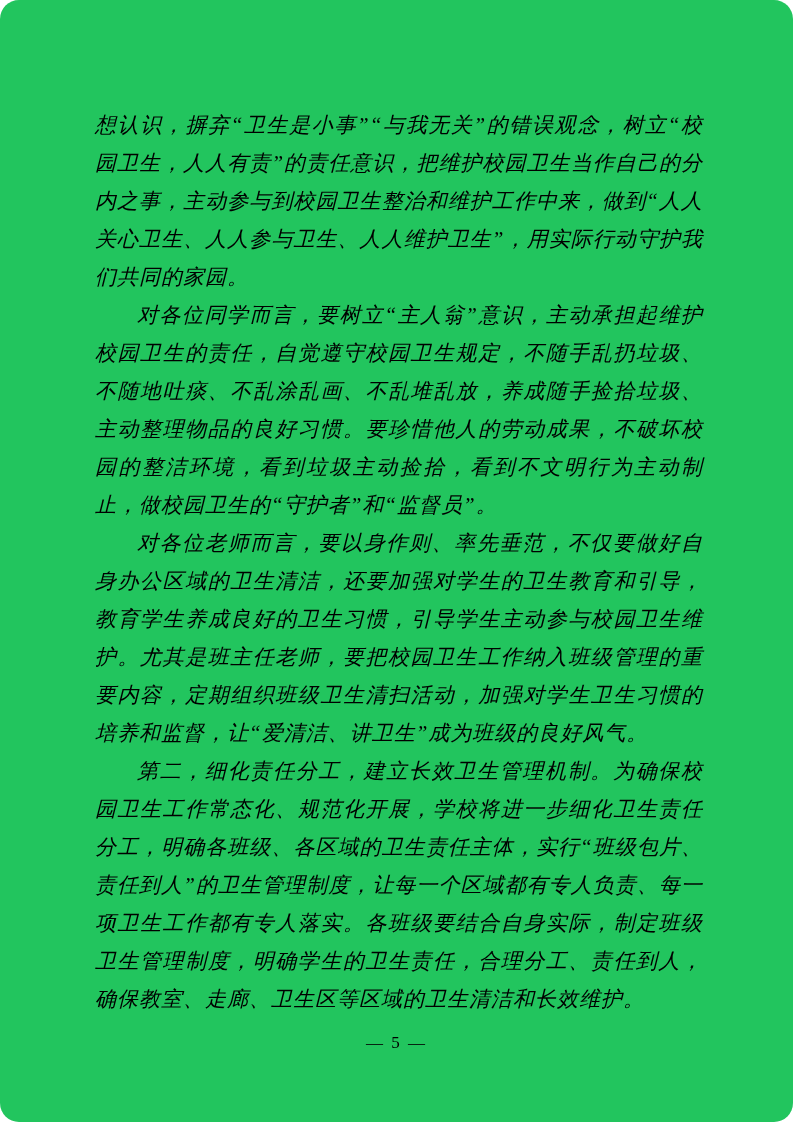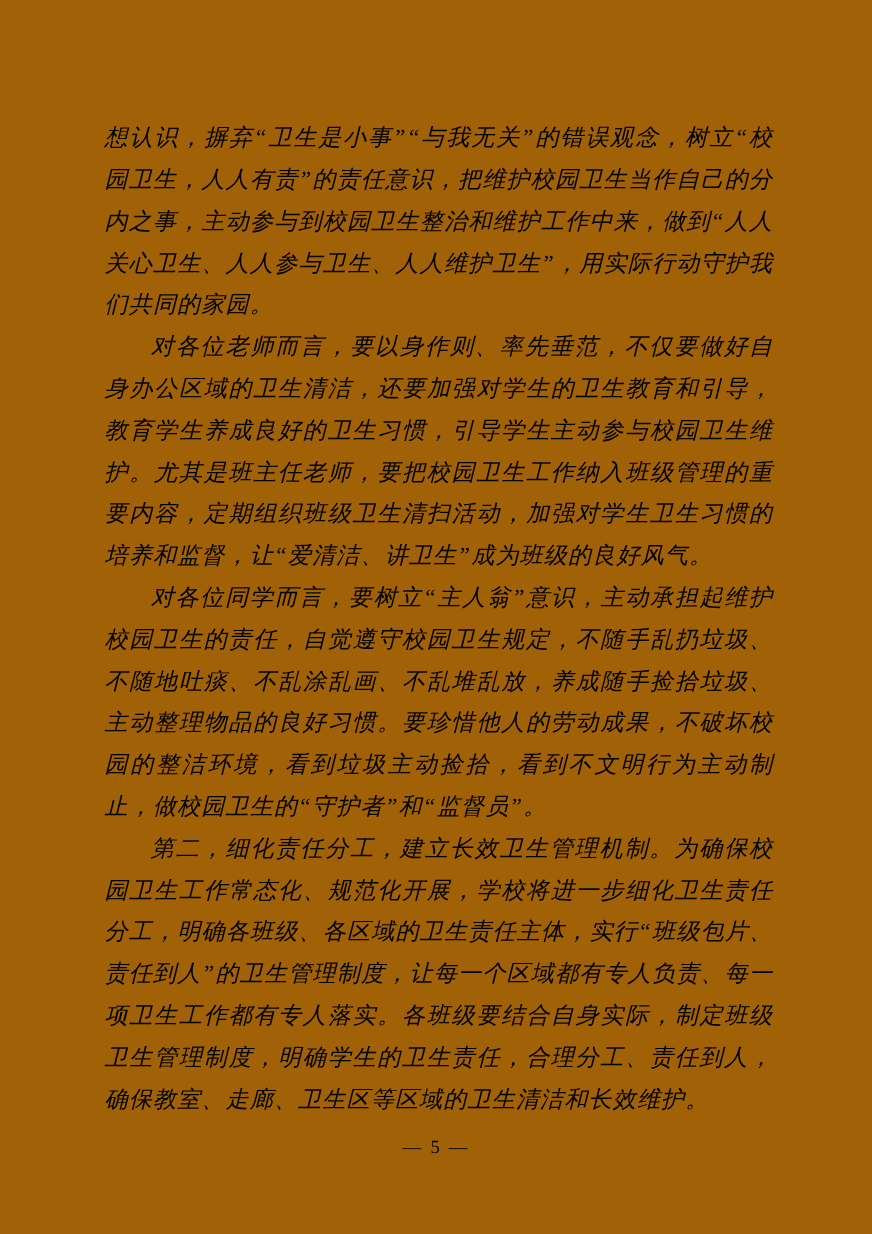--- a/index.html
+++ b/index.html
@@ -4,24 +4,25 @@
 <style>
   html, body {
     margin: 0;
     padding: 0;
     background: #ffffff;
   }
   .page {
     position: relative;
     width: 793px;
     height: 1122px;
-    background: #a16207;
+    background: #22c55e;
     color: #000000;
     font-family: "Liberation Serif", serif;
     overflow: hidden;
+    border-radius: 19px;
   }
   .content {
     position: absolute;
     left: 95px;
     top: 106px;
     width: 608px;
   }
   .para {
     margin: 0;
     font-size: 21px;
@@ -49,20 +50,20 @@
     letter-spacing: 2px;
     color: #000000;
   }
 </style>
 </head>
 <body>
 
 <div class="page">
   <div class="content">
     <p class="para continued">想认识，摒弃“卫生是小事”“与我无关”的错误观念，树立“校园卫生，人人有责”的责任意识，把维护校园卫生当作自己的分内之事，主动参与到校园卫生整治和维护工作中来，做到“人人关心卫生、人人参与卫生、人人维护卫生”，用实际行动守护我们共同的家园。</p>
+    <p class="para">对各位同学而言，要树立“主人翁”意识，主动承担起维护校园卫生的责任，自觉遵守校园卫生规定，不随手乱扔垃圾、不随地吐痰、不乱涂乱画、不乱堆乱放，养成随手捡拾垃圾、主动整理物品的良好习惯。要珍惜他人的劳动成果，不破坏校园的整洁环境，看到垃圾主动捡拾，看到不文明行为主动制止，做校园卫生的“守护者”和“监督员”。</p>
     <p class="para">对各位老师而言，要以身作则、率先垂范，不仅要做好自身办公区域的卫生清洁，还要加强对学生的卫生教育和引导，教育学生养成良好的卫生习惯，引导学生主动参与校园卫生维护。尤其是班主任老师，要把校园卫生工作纳入班级管理的重要内容，定期组织班级卫生清扫活动，加强对学生卫生习惯的培养和监督，让“爱清洁、讲卫生”成为班级的良好风气。</p>
-    <p class="para">对各位同学而言，要树立“主人翁”意识，主动承担起维护校园卫生的责任，自觉遵守校园卫生规定，不随手乱扔垃圾、不随地吐痰、不乱涂乱画、不乱堆乱放，养成随手捡拾垃圾、主动整理物品的良好习惯。要珍惜他人的劳动成果，不破坏校园的整洁环境，看到垃圾主动捡拾，看到不文明行为主动制止，做校园卫生的“守护者”和“监督员”。</p>
     <p class="para">第二，细化责任分工，建立长效卫生管理机制。为确保校园卫生工作常态化、规范化开展，学校将进一步细化卫生责任分工，明确各班级、各区域的卫生责任主体，实行“班级包片、责任到人”的卫生管理制度，让每一个区域都有专人负责、每一项卫生工作都有专人落实。各班级要结合自身实际，制定班级卫生管理制度，明确学生的卫生责任，合理分工、责任到人，确保教室、走廊、卫生区等区域的卫生清洁和长效维护。</p>
   </div>
   <div class="footer">
     <span class="page-number">— 5 —</span>
   </div>
 </div>
 
 </body></html>

